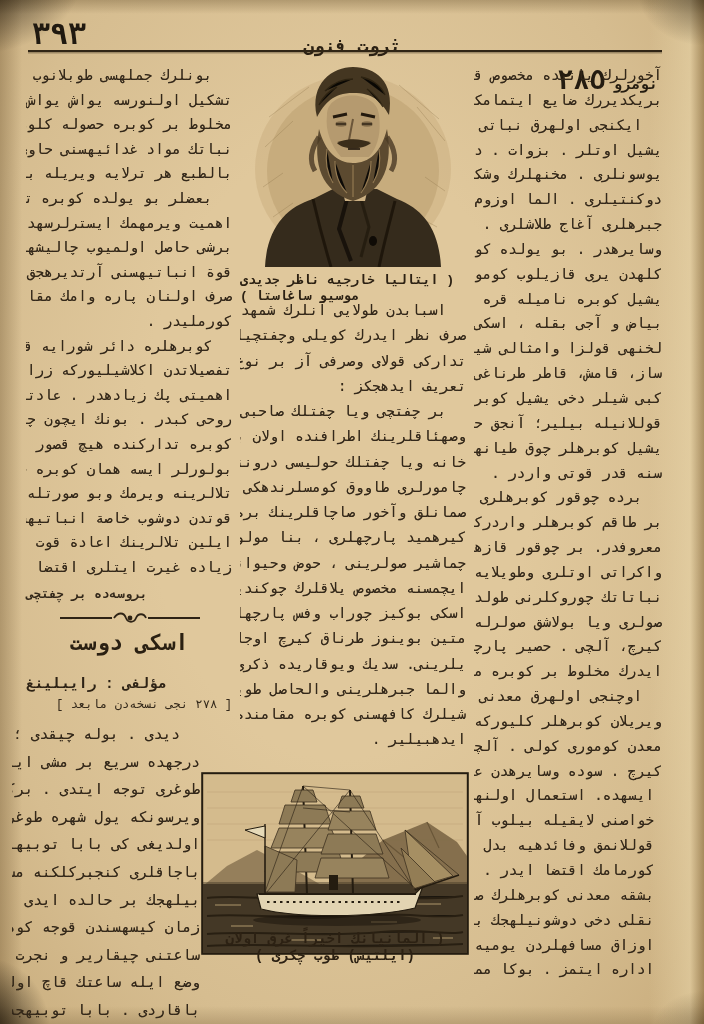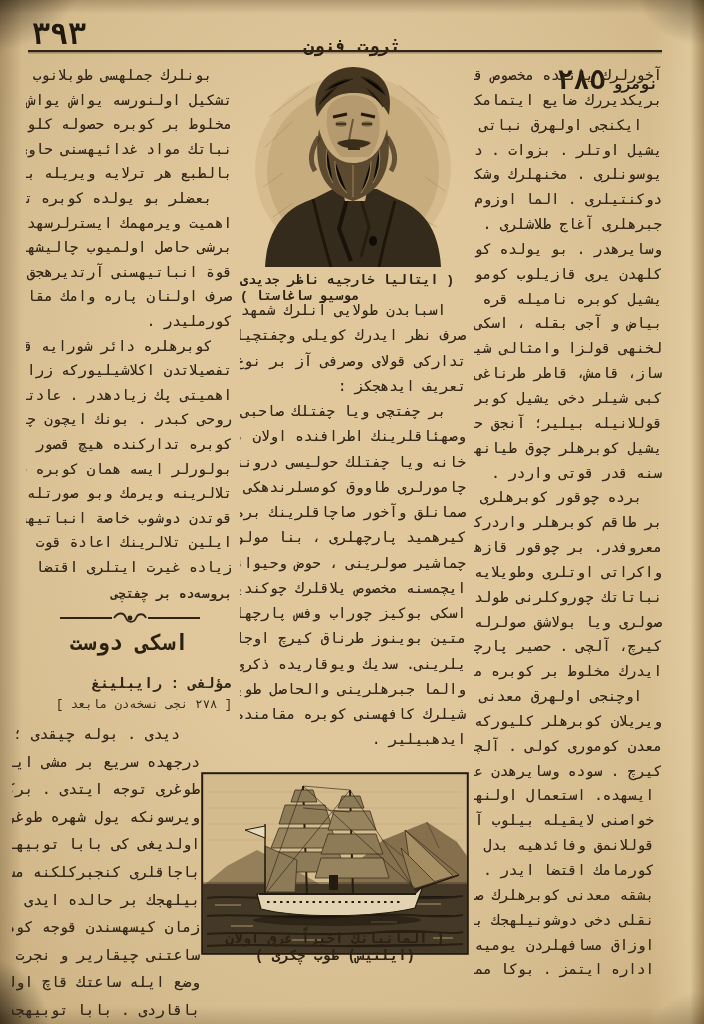--- a/index.html
+++ b/index.html
@@ -49,26 +49,26 @@
   
   #col-right .line:nth-child(n+30){padding-left:10px;padding-right:8px;}
   
   .portrait{position:absolute;left:249px;top:57px;width:208px;height:210px;}
   .portrait-caption{position:absolute;left:240px;top:272px;width:226px;direction:rtl;text-align:left;
         font-size:13.2px;font-weight:bold;color:#2c2113;}
   .shipimg{position:absolute;left:201px;top:772px;width:268px;height:183px;}
   .ship-caption{position:absolute;left:198px;top:930px;width:274px;direction:rtl;text-align:center;
         font-size:14px;font-weight:bold;color:#2c2113;}
   
-  .signature{position:absolute;left:26px;top:586px;width:206px;direction:rtl;text-align:right;
+  .signature{position:absolute;left:26px;top:586px;width:206px;direction:rtl;text-align:left;
         font-size:12.6px;font-weight:bold;color:#33281a;}
   .divider{position:absolute;left:58px;top:610px;width:144px;height:16px;}
   .story-title{position:absolute;left:26px;top:630px;width:206px;direction:rtl;text-align:center;
         font-size:22px;font-weight:bold;color:#2a2012;letter-spacing:1px;}
-  .story-byline{position:absolute;left:26px;top:674px;width:206px;direction:rtl;text-align:right;
+  .story-byline{position:absolute;left:26px;top:674px;width:206px;direction:rtl;text-align:left;
         font-size:14.6px;font-weight:bold;color:#2e2315;}
   .story-continuation{position:absolute;left:26px;top:697px;width:206px;direction:rtl;text-align:right;
         font-size:12.2px;color:#33281a;}
 </style>
 </head>
 <body>
 
 <div class="page">
 
   <div class="hdr-num-left">٣٩٣</div>

